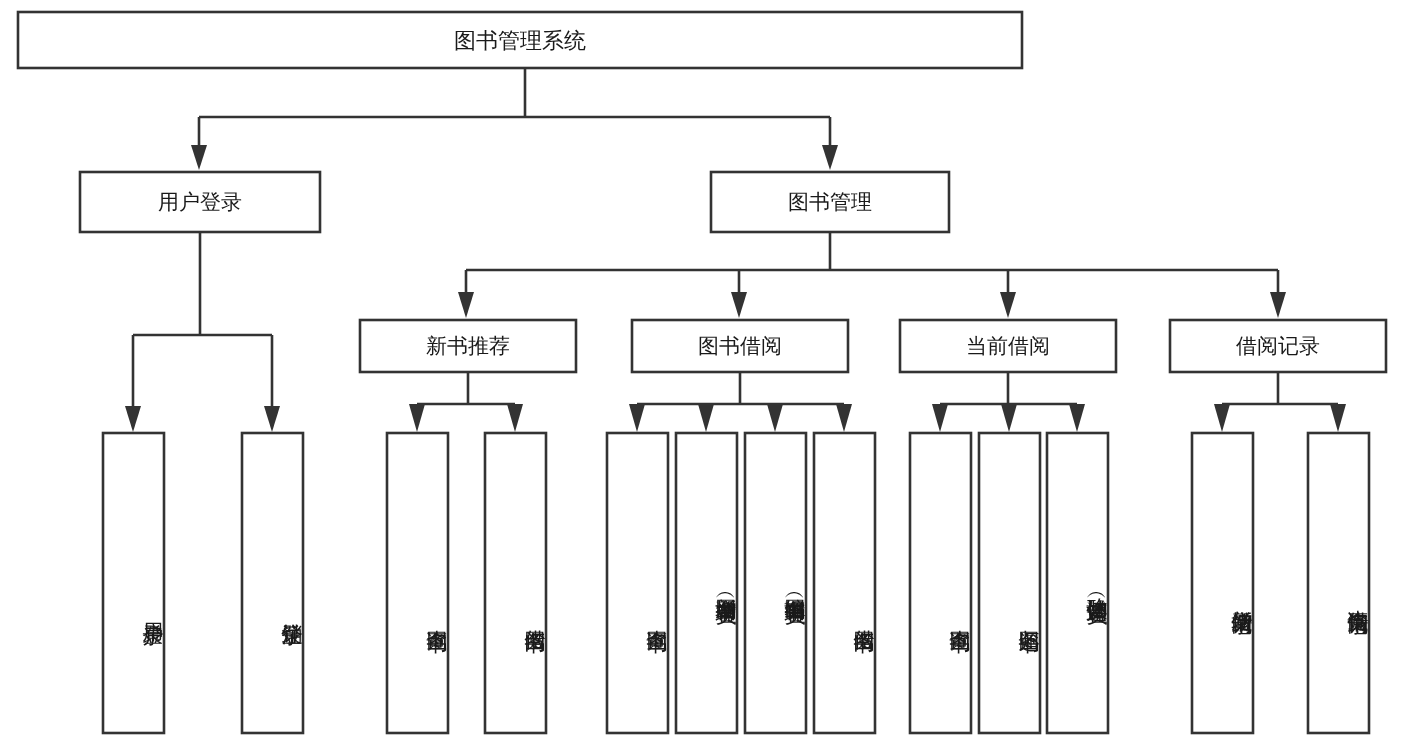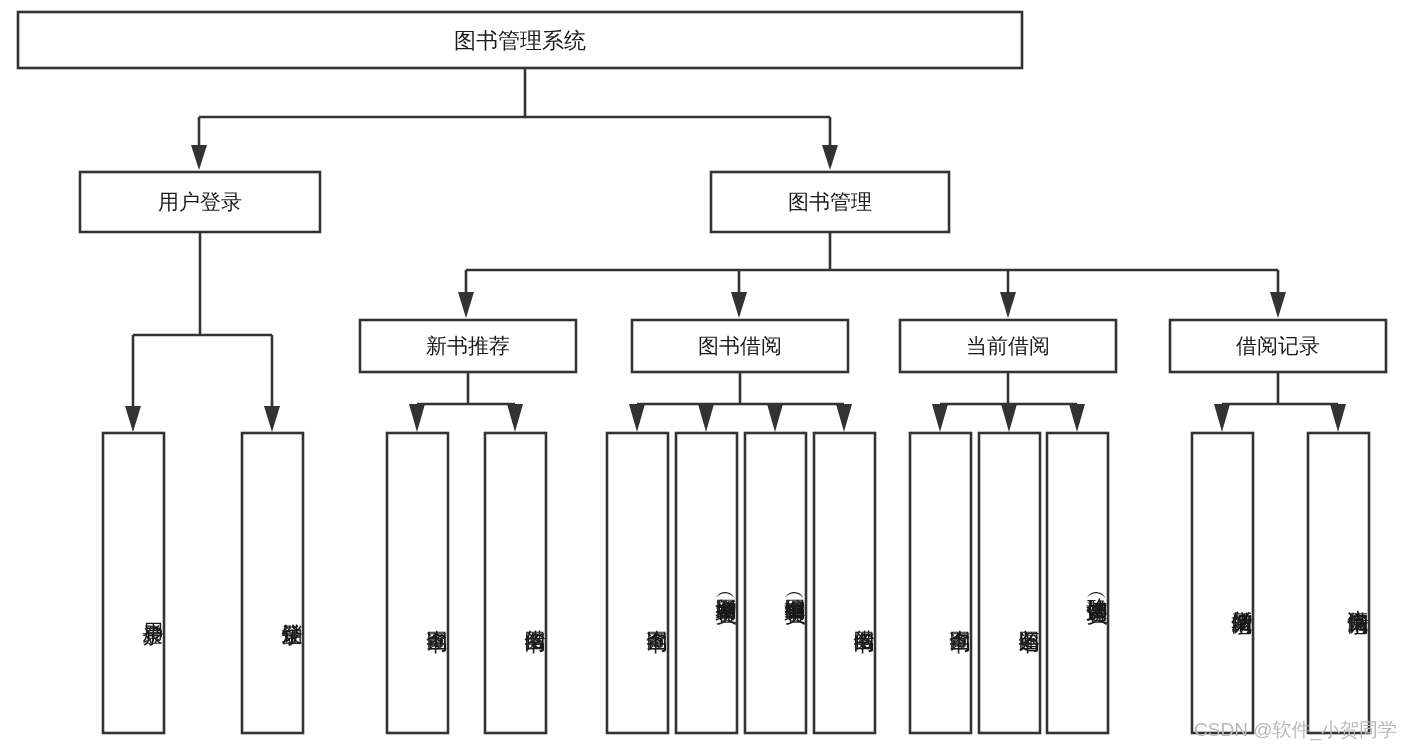--- a/index.html
+++ b/index.html
@@ -214,15 +214,14 @@
   <div class="vtext" style="left:745px; top:443px; width:61px; height:285px;">编辑图书（管理员）</div>
   <div class="vtext" style="left:814px; top:502px; width:61px; height:225px;">借阅图书</div>
 
   <div class="vtext" style="left:910px; top:502px; width:61px; height:225px;">查询图书</div>
   <div class="vtext" style="left:979px; top:502px; width:61px; height:225px;">归还图书</div>
   <div class="vtext" style="left:1047px; top:443px; width:61px; height:285px;">确认归还（管理员）</div>
 
   <div class="vtext" style="left:1192px; top:466px; width:61px; height:260px;">新增借阅记录</div>
   <div class="vtext" style="left:1308px; top:466px; width:61px; height:260px;">查询借阅记录</div>
 
-  <div class="watermark">CSDN @软件_小贺同学</div>
 
 </div>
 
 </body></html>

